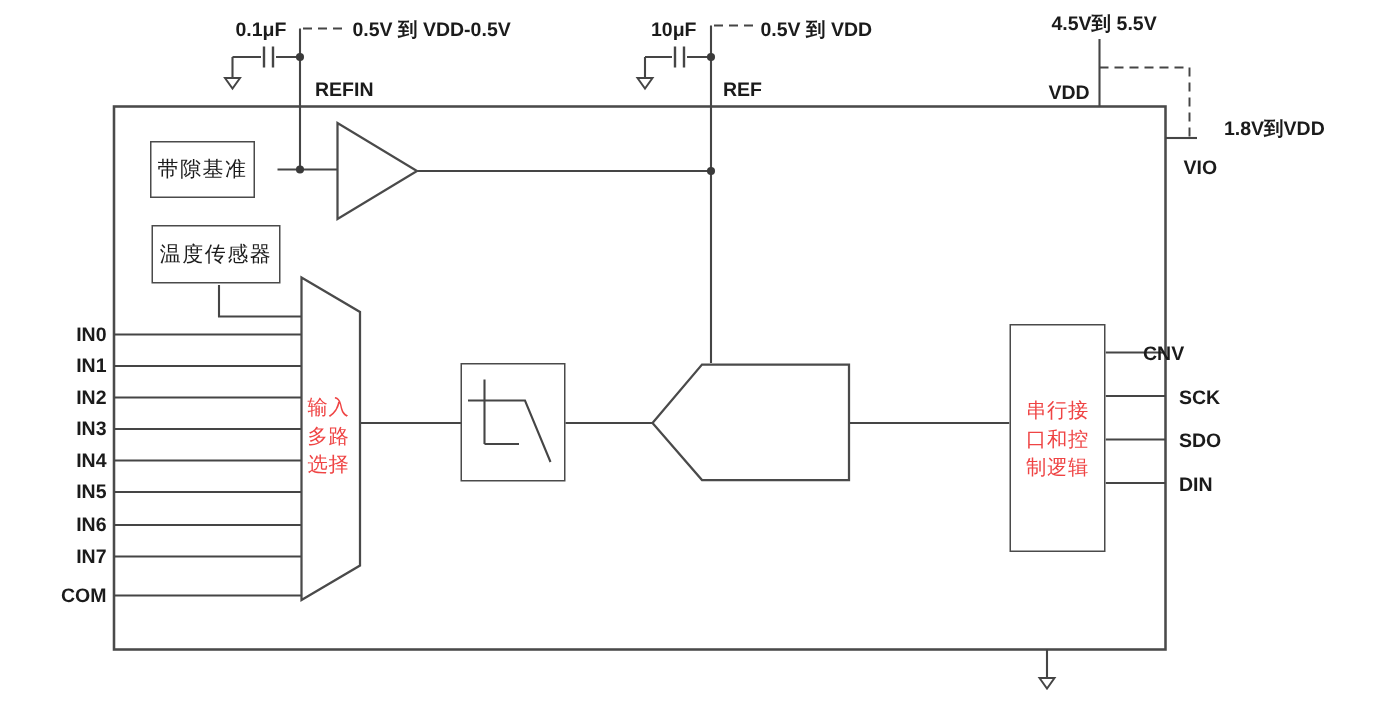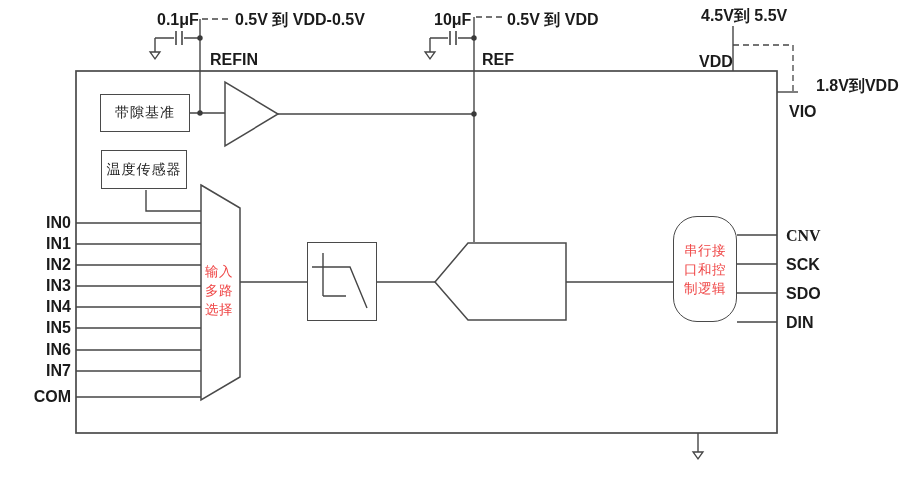--- a/index.html
+++ b/index.html
@@ -9,21 +9,21 @@
   }
   .wires { position:absolute; left:0; top:0; z-index:1; }
   .blk {
     position:absolute; z-index:2; box-sizing:border-box;
     border:1.5px solid #4a4a4a; background:#ffffff;
     display:flex; align-items:center; justify-content:center;
   }
   .cjk { color:#1c1c1c; font-size:14px; font-weight:400; letter-spacing:1px; }
   .lbl {
     position:absolute; z-index:3; color:#1b1b1b; font-weight:700;
-    font-size:16px; line-height:15px; white-space:nowrap;
+    font-size:13px; line-height:15px; white-space:nowrap;
   }
   .lbl.right-align { text-align:right; width:46px; }
   .mux-text, .serial-text {
     position:absolute; z-index:3; color:#ef4444; font-size:13.5px;
     word-break:break-all; line-height:19px; text-align:center; letter-spacing:0.5px;
   }
   .mux-text { left:203px; top:262px; width:32px; }
   .serial-text { width:46px; }
   .adc-text {
     position:absolute; z-index:3; left:436px; top:275px; width:130px;
@@ -76,31 +76,31 @@
     <circle cx="474" cy="38" r="2.7" fill="#3a3a3a"></circle>
     <circle cx="474" cy="114" r="2.7" fill="#3a3a3a"></circle>
 
     <polygon points="225,82 225,146 278,114" fill="#ffffff" stroke="#4a4a4a" stroke-width="1.5"></polygon>
     <polygon points="201,185 240,208 240,377 201,400" fill="#ffffff" stroke="#4a4a4a" stroke-width="1.5"></polygon>
     <polygon points="435,282 468,243 566,243 566,320 468,320" fill="#ffffff" stroke="#4a4a4a" stroke-width="1.5"></polygon>
 
     <path d="M323 253V296M323 296H346M312 267H350L367 308" stroke="#454545" stroke-width="1.4" fill="none"></path>
   </svg>
 
-  <div class="blk" style="left:100px; top:94px; width:90px; height:38px;">
+  <div class="blk" style="left:100px; top:94px; width:70px; height:38px;">
     <span class="cjk">带隙基准</span>
   </div>
 
   <div class="blk" style="left:101px; top:150px; width:86px; height:39px;">
     <span class="cjk">温度传感器</span>
   </div>
 
   <div class="blk" style="left:307px; top:242px; width:70px; height:79px; background:transparent;"></div>
 
-  <div class="blk" style="left:673px; top:216px; width:64px; height:106px;border-radius:24px;">
+  <div class="blk" style="left:673px; top:216px; width:64px; height:152px;">
     <span class="serial-text cjk" style="position:static;">串行接口和控制逻辑</span>
   </div>
 
   <span class="mux-text cjk" style="position:absolute;">输入多路选择</span>
 
   <span class="lbl" style="left:157px; top:12px;">0.1μF</span>
   <span class="lbl" style="left:235px; top:12px;">0.5V 到 VDD-0.5V</span>
   <span class="lbl" style="left:210px; top:52px;">REFIN</span>
 
   <span class="lbl" style="left:434px; top:12px;">10μF</span>
@@ -116,20 +116,20 @@
   <span class="lbl right-align" style="left:25px; top:215px;">IN0</span>
   <span class="lbl right-align" style="left:25px; top:236px;">IN1</span>
   <span class="lbl right-align" style="left:25px; top:257px;">IN2</span>
   <span class="lbl right-align" style="left:25px; top:278px;">IN3</span>
   <span class="lbl right-align" style="left:25px; top:299px;">IN4</span>
   <span class="lbl right-align" style="left:25px; top:320px;">IN5</span>
   <span class="lbl right-align" style="left:25px; top:342px;">IN6</span>
   <span class="lbl right-align" style="left:25px; top:363px;">IN7</span>
   <span class="lbl right-align" style="left:25px; top:389px;">COM</span>
 
-  <span class="lbl" style="left:786px; top:228px;font-family:Liberation Serif, serif;">CNV</span>
+  <span class="lbl" style="left:762px; top:228px;">CNV</span>
   <span class="lbl" style="left:786px; top:257px;">SCK</span>
   <span class="lbl" style="left:786px; top:286px;">SDO</span>
   <span class="lbl" style="left:786px; top:315px;text-align:center;">DIN</span>
 
   <span class="lbl" style="left:666px; top:441px;margin-top:44px;">GND</span>
 
 </div>
 
 </body></html>

